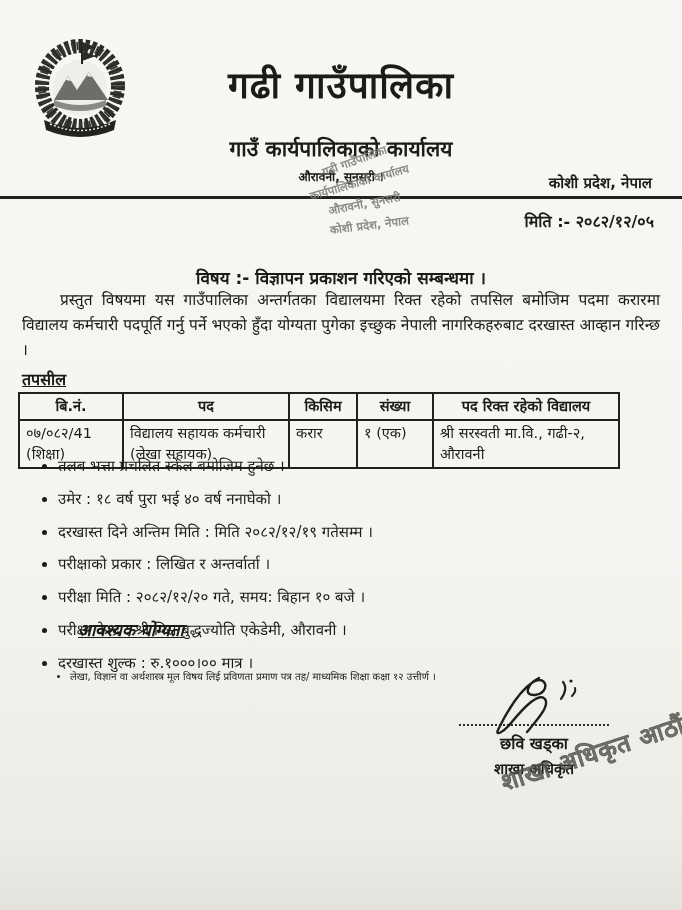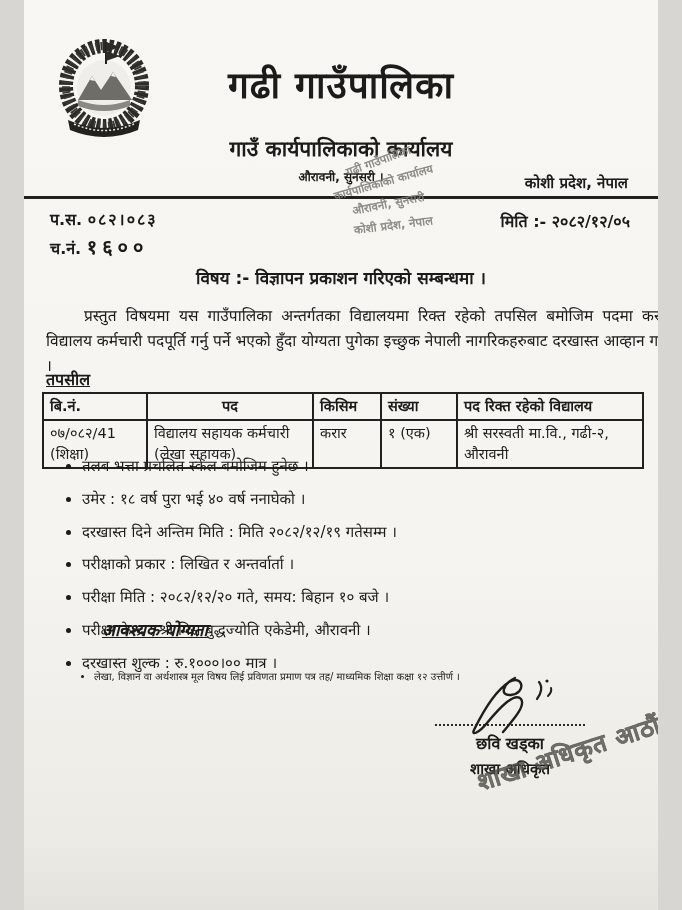--- a/index.html
+++ b/index.html
@@ -2,21 +2,21 @@
 <html><head>
 <meta charset="utf-8">
 <style>
   html,body{margin:0;padding:0;}
   body{
     font-family:"DejaVu Sans","Liberation Sans",sans-serif;
     background:#d8d6d2;
   }
   .page{
     position:relative;
-    width:634px;height:910px;
+    width:682px;height:910px;
     margin:0 auto;
     background:linear-gradient(180deg,#f8f7f4 0%,#f5f4f0 60%,#ecebe6 92%,#e4e2dc 100%);
     color:#1b1b19;
     overflow:hidden;
   }
   
   .emblem{position:absolute;left:30px;top:34px;width:100px;height:112px;}
   .hdr{position:absolute;left:0;top:58px;width:100%;text-align:center;}
   .hdr .title{font-size:37px;font-weight:bold;letter-spacing:1px;}
   .hdr .office{font-size:21px;font-weight:bold;margin-top:25px;}
@@ -36,35 +36,35 @@
     font-size:11.5px;font-weight:bold;line-height:1.9;
     pointer-events:none;
   }
   .stamp-top .l1{transform:rotate(-7deg);}
   .stamp-top .l2{transform:rotate(-3deg);}
   .stamp-top .l3{transform:rotate(2deg);}
   .stamp-top .l4{transform:rotate(6deg);}
   
   .subject{position:absolute;left:0;top:266px;width:100%;text-align:center;font-size:17px;font-weight:bold;}
   .body-par{
-    position:absolute;left:22px;top:304px;width:638px;
+    position:absolute;left:22px;top:288px;width:638px;
     font-size:15.5px;line-height:1.6;text-align:justify;text-indent:38px;
   }
   .tapsil{position:absolute;left:22px;top:368px;font-size:16px;font-weight:bold;text-decoration:underline;}
   
   table.vac{
     position:absolute;left:18px;top:392px;
     border-collapse:collapse;table-layout:fixed;width:600px;
     font-size:14.5px;
   }
   table.vac th,table.vac td{
     border:2px solid #22211f;padding:2px 6px;vertical-align:top;
     white-space:pre-line;line-height:1.45;
   }
-  table.vac th{font-weight:bold;text-align:left;}
+  table.vac th{font-weight:bold;text-align:center;}
   table.vac th.c{text-align:center;}
   
   ul.notes{
     position:absolute;left:40px;top:456px;width:600px;
     margin:0;padding:0 0 0 18px;list-style:disc;
     font-size:15px;line-height:1.35;
   }
   ul.notes li{margin-bottom:12.5px;}
   .qual-head{
     position:absolute;left:78px;top:618px;
@@ -117,30 +117,20 @@
   </div>
 
   <div class="hdr">
     <div class="title">गढी गाउँपालिका</div>
     <div class="office">गाउँ कार्यपालिकाको कार्यालय</div>
     <div class="addr">औरावनी, सुनसरी ।</div>
   </div>
   <div class="province">कोशी प्रदेश, नेपाल</div>
   <div class="rule"></div>
 
-  <div class="meta-left">
-    <div>
-      <span>प.स.</span>
-      <span class="hand">०८२।०८३</span>
-    </div>
-    <div>
-      <span>च.नं.</span>
-      <span class="hand-big">१६००</span>
-    </div>
-  </div>
   <div class="meta-date">मिति :- २०८२/१२/०५</div>
 
   <div class="stamp-top">
     <div class="l1">गढी गाउँपालिका</div>
     <div class="l2">कार्यपालिकाको कार्यालय</div>
     <div class="l3">औरावनी, सुनसरी</div>
     <div class="l4">कोशी प्रदेश, नेपाल</div>
   </div>
 
   <div class="subject">विषय :- विज्ञापन प्रकाशन गरिएको सम्बन्धमा ।</div>

